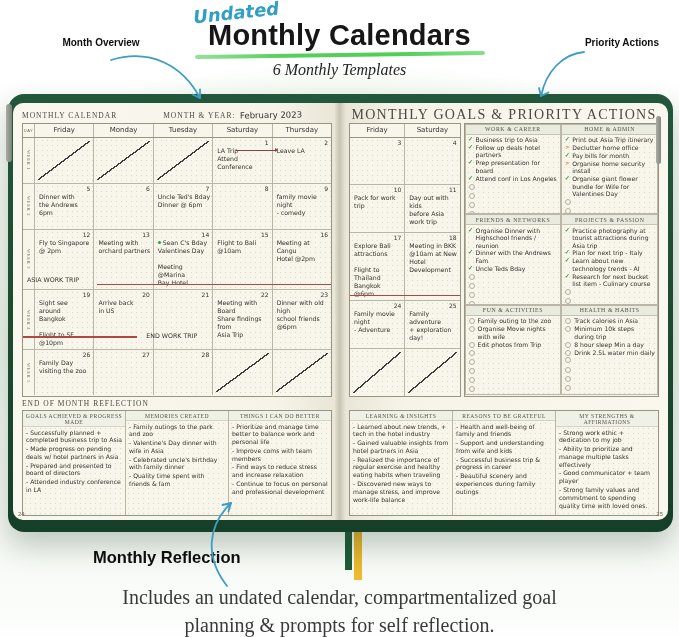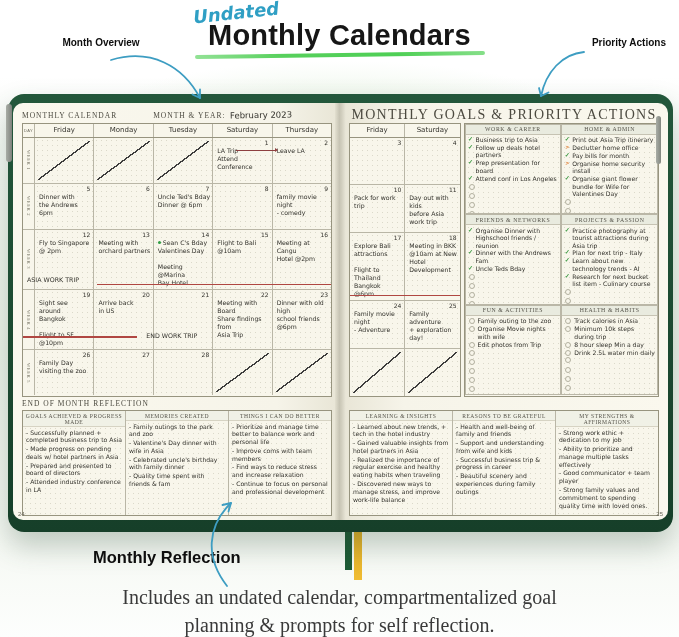--- a/index.html
+++ b/index.html
@@ -14,40 +14,40 @@
   .undated{position:absolute;left:193px;top:0px;font-family:"DejaVu Sans",sans-serif;
     font-style:italic;font-weight:700;font-size:18px;color:#2f9fc4;transform:rotate(-6deg);}
   .title{margin:0;padding-top:17px;font-size:29px;font-weight:800;letter-spacing:.2px;color:#161616;}
   .swoosh{width:290px;height:4px;border-radius:3px;margin:1px auto 0;transform:rotate(-.8deg);
     background:linear-gradient(90deg,#93e296,#57d05c 30%,#4ecf55 70%,#86df89);}
   .subtitle{margin-top:4px;font-family:"Liberation Serif",serif;font-style:italic;font-size:16px;color:#242424;}
 
   
   .co{position:absolute;font-weight:700;font-size:10px;line-height:1.18;color:#0d0d0d;text-align:center;z-index:6;}
   .co-left{left:42px;top:37px;width:118px;}
-  .co-right{left:554px;top:37px;width:112px;text-align:right;}
+  .co-right{left:566px;top:37px;width:112px;}
   .reflect-co{position:absolute;left:93px;top:548px;font-weight:700;font-size:16.5px;color:#0d0d0d;z-index:6;}
   .arr{position:absolute;z-index:6;}
 
   
   .book{position:absolute;left:8px;top:94px;width:665px;height:438px;z-index:2;
     background:linear-gradient(180deg,#23573b,#163f29);border-radius:16px;
     padding:4px 5px 8px;box-sizing:border-box;box-shadow:0 14px 28px rgba(45,80,58,.28);display:flex;align-items:center;}
   .pages{flex:1;display:flex;border-radius:10px;overflow:hidden;}
   .page{flex:1;position:relative;display:flex;flex-direction:column;box-sizing:border-box;}
   .page.left{padding:5px 3px 4px 9px;background:linear-gradient(90deg,#faf8ee 0%,#f6f4e9 82%,#e9e6d7 100%);}
   .page.right{padding:5px 9px 4px 3px;background:linear-gradient(270deg,#faf8ee 0%,#f6f4e9 82%,#e9e6d7 100%);}
   .gutter{width:11px;background:linear-gradient(90deg,#e3e0d0,#c7c4b4 40%,#d1cebe 60%,#eae7d9);}
   .dotted{background-image:radial-gradient(circle,rgba(115,115,90,.22) .5px,transparent .6px);background-size:5px 5px;}
 
   .slabel{font-family:"Liberation Serif",serif;color:#4c4a40;letter-spacing:1px;}
   .hand{font-family:"DejaVu Sans",sans-serif;color:#33322c;}
 
   .phead{height:15px;display:flex;align-items:center;font-size:7.5px;}
-  .myl{margin-left:36px;}
+  .myl{margin-left:46px;}
   .myval{font-size:8.5px;margin-left:4px;font-weight:500;transform:rotate(-1deg);}
 
   
   .cal,.rcal{border:1px solid #97947f;background:#f8f6eb;display:flex;flex-direction:column;box-sizing:border-box;}
   .cal{height:274px;}
   .cal-head{height:13px;display:flex;border-bottom:1px solid #97947f;flex:none;}
   .corner{width:11px;display:flex;align-items:center;justify-content:center;font-size:4px;letter-spacing:.3px;color:#6b695c;}
   .dayhead{flex:1;text-align:center;font-size:7px;padding-top:2px;border-left:1px solid #b9b6a6;font-weight:500;}
   .rcal .dayhead:first-child{border-left:0;}
   .weeks{flex:1;display:flex;flex-direction:column;}
@@ -120,20 +120,21 @@
 </style>
 </head>
 <body>
 
 <div class="stage">
 
   <div class="hero">
     <span class="undated">Undated</span>
     <h1 class="title">Monthly Calendars</h1>
     <div class="swoosh"></div>
+    <div class="subtitle">6 Monthly Templates</div>
   </div>
 
   <div class="co co-left">Month Overview</div>
   <svg class="arr" style="left:103px;top:46px" width="108" height="62" viewBox="0 0 108 62">
     <path d="M8 14 C 48 2, 80 20, 97 52" fill="none" stroke="#3d9dc2" stroke-width="1.8" stroke-linecap="round"></path>
     <path d="M97 52 l-7.5 -3.5 M97 52 l0 -8.5" fill="none" stroke="#3d9dc2" stroke-width="1.8" stroke-linecap="round"></path>
   </svg>
 
   <div class="co co-right">Priority Actions</div>
   <svg class="arr" style="left:528px;top:46px" width="66" height="58" viewBox="0 0 66 58">

